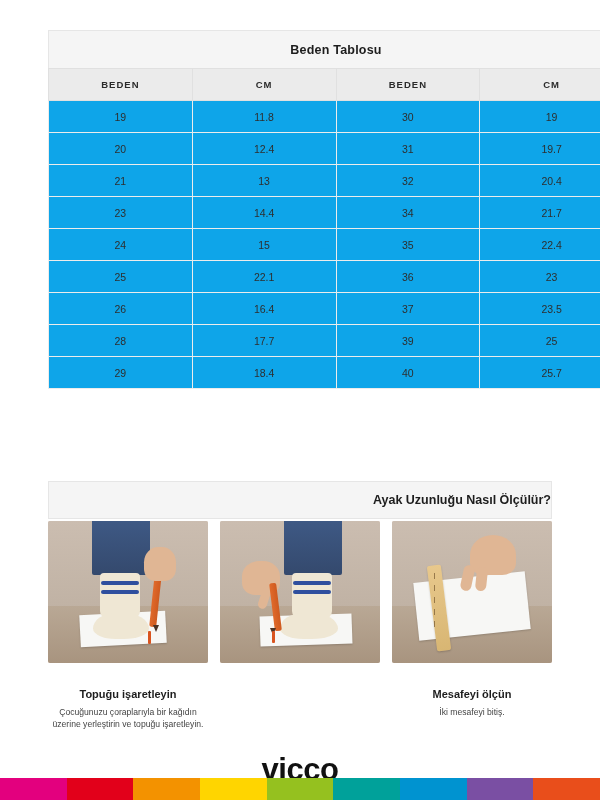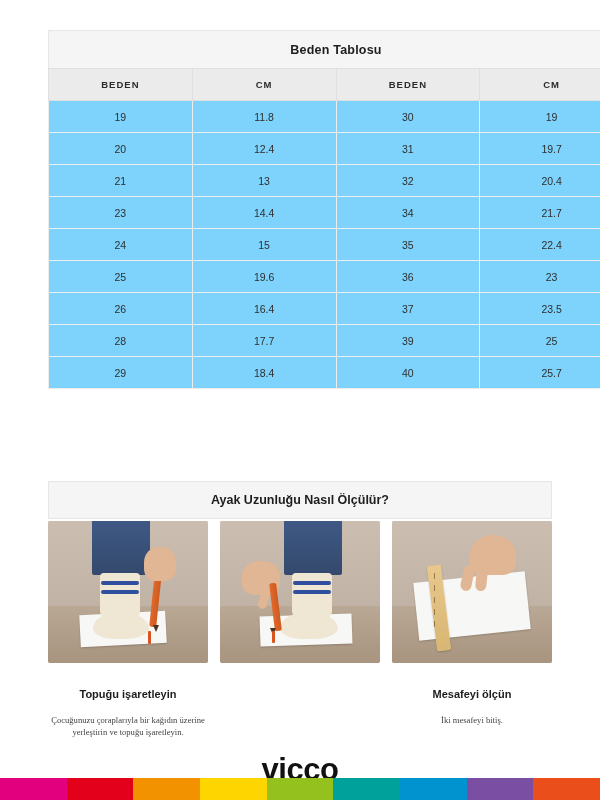--- a/index.html
+++ b/index.html
@@ -52,32 +52,32 @@
     padding: 10px 0;
     border: 1px solid #e0e0e0;
     text-align: center;
   }
   table.size-table td {
     font-size: 10.5px;
     color: #2e2e2e;
     text-align: center;
     padding: 9.5px 0;
     border: 1px solid #ececec;
-    background: #7dd3fc;
+    background: #0ea5e9;
   }
 
   
   .measure-title {
     position: absolute;
     left: 48px;
     top: 481px;
     width: 504px;
     background: #f5f5f5;
     border: 1px solid #e6e6e6;
-    text-align: center;
+    text-align: right;
     font-size: 12.5px;
     font-weight: bold;
     color: #1d1d1d;
     padding: 11px 0 11px 0;
   }
 
   .cards {
     position: absolute;
     left: 48px;
     top: 521px;
@@ -97,26 +97,25 @@
     background: #d8c8bb;
   }
   .card .caption-title {
     margin-top: 25px;
     text-align: center;
     font-size: 11px;
     font-weight: bold;
     color: #1d1d1d;
   }
   .card .caption-text {
-    margin-top: 14px;
+    margin-top: 6px;
     text-align: center;
     font-size: 8.6px;
     line-height: 1.45;
     color: #444444;
-    font-family: Liberation Serif, serif;
   }
 
   
   .wall {
     position: absolute; left: 0; top: 0; width: 100%; height: 62%;
     background: linear-gradient(180deg, #cbbdb0 0%, #c0b2a4 100%);
   }
   .floor {
     position: absolute; left: 0; bottom: 0; width: 100%; height: 40%;
     background: linear-gradient(180deg, #b9a895 0%, #a8947f 100%);
@@ -248,21 +247,21 @@
           <td>21.7</td>
         </tr>
         <tr>
           <td>24</td>
           <td>15</td>
           <td>35</td>
           <td>22.4</td>
         </tr>
         <tr>
           <td>25</td>
-          <td>19.6</td>
+          <td>22.1</td>
           <td>36</td>
           <td>23</td>
         </tr>
         <tr>
           <td>26</td>
           <td>16.4</td>
           <td>37</td>
           <td>23.5</td>
         </tr>
         <tr>

